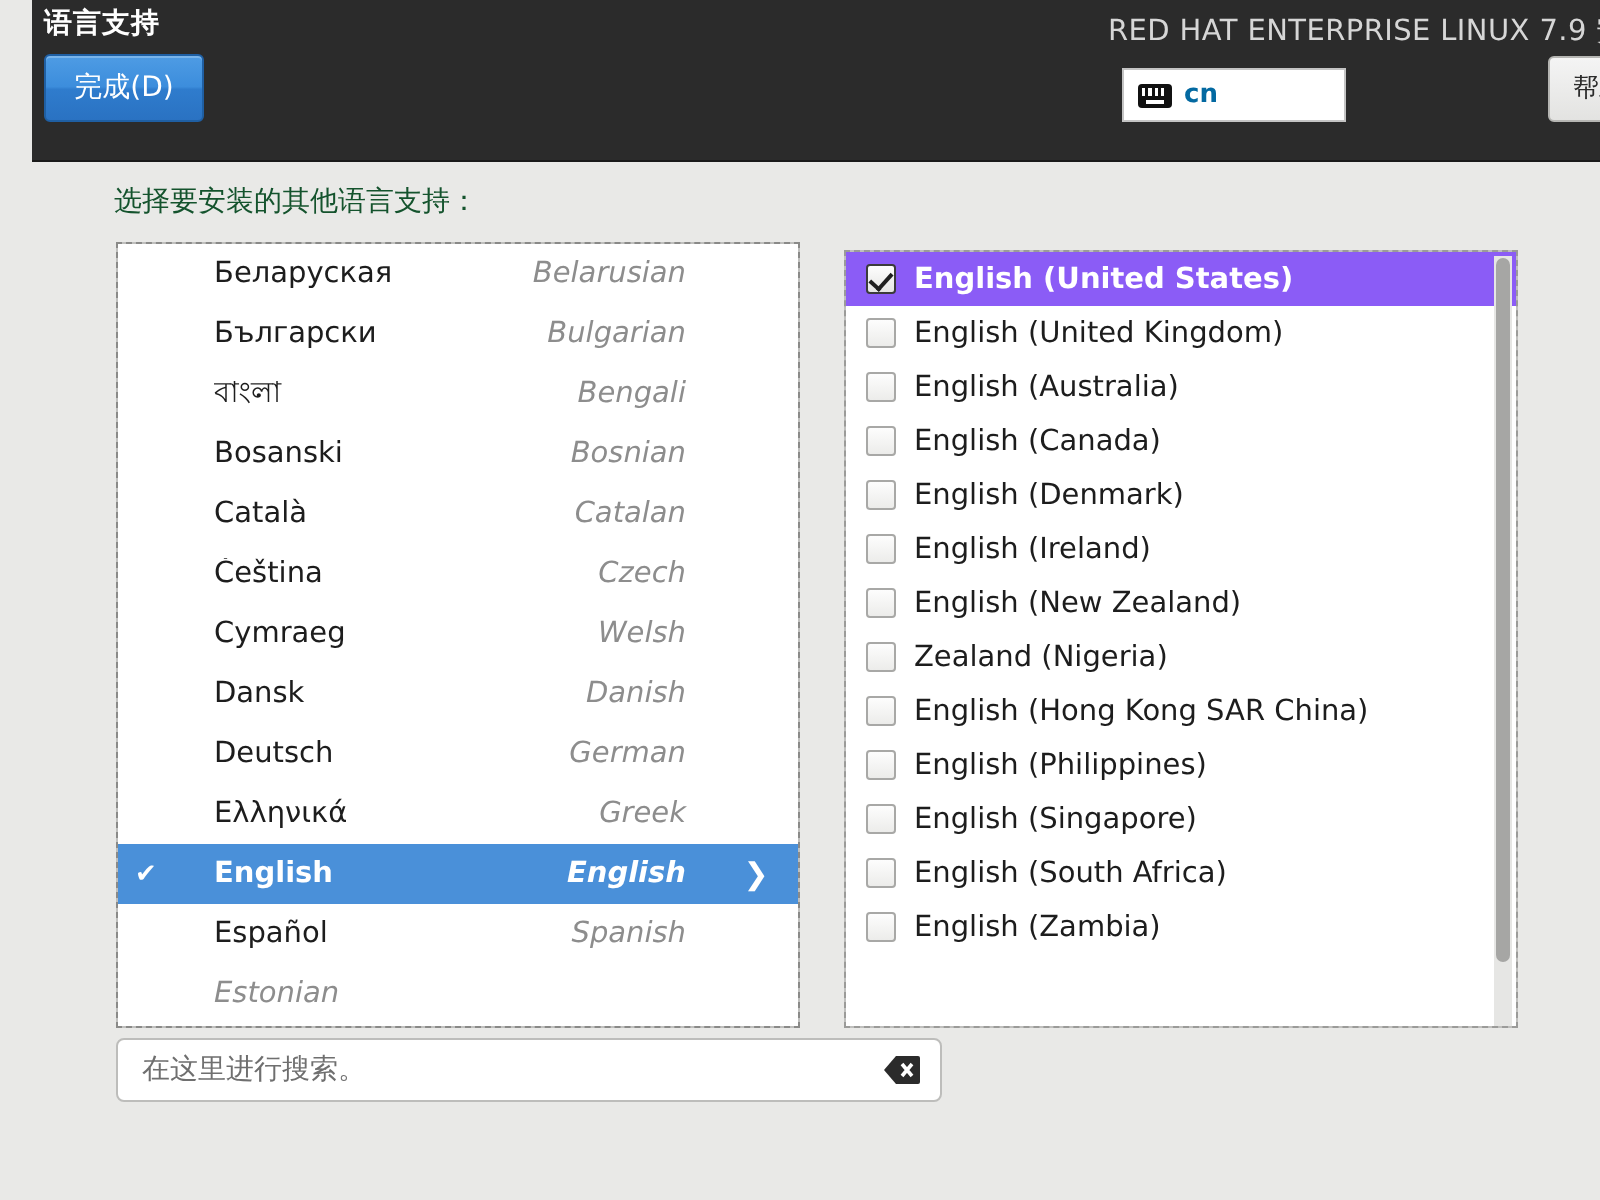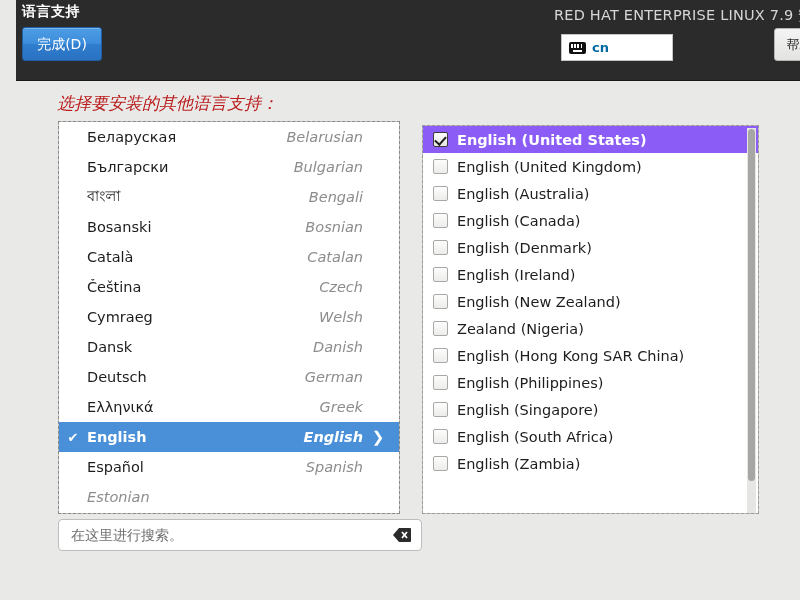--- a/index.html
+++ b/index.html
@@ -90,23 +90,22 @@
     text-align: center;
     line-height: 31px;
     cursor: pointer;
     overflow: hidden;
     white-space: nowrap;
   }
 
   
   .page-title {
     position: absolute; left: 57px; top: 92px;
-    font-size: 17px;
-    color: #b91c1c;
-    font-style: italic;
+    font-size: 14px;
+    color: #14532d;
   }
 
   
   .left-pane {
     position: absolute; left: 58px; top: 121px;
     width: 342px; height: 393px;
     background: #ffffff;
     border: 1px solid #bfbfbd;
     outline: 1px dashed #8a8a88;
     outline-offset: -1px;
@@ -114,20 +113,21 @@
   }
   .lrow {
     position: relative;
     height: 30px;
     display: flex;
     align-items: center;
     padding: 0 10px 0 0;
     font-size: 14.5px;
     color: #1d1d1d;
     cursor: pointer;
+    gap: 20px;
   }
   .lrow .check {
     width: 28px;
     text-align: center;
     font-size: 13px;
     color: #ffffff;
     flex: 0 0 28px;
   }
   .lrow .native {
     flex: 1 1 auto;
@@ -152,21 +152,21 @@
     background: #4a90d9;
     color: #ffffff;
   }
   .lrow.selected .native { font-weight: bold; }
   .lrow.selected .english { color: #ffffff; font-weight: bold; }
   .lrow.selected .chev { visibility: visible; }
 
   
   .search-box {
     position: absolute; left: 58px; top: 519px;
-    width: 364px; height: 32px;
+    width: 413px; height: 32px;
     background: #ffffff;
     border: 1px solid #bdbdbb;
     border-radius: 4px;
     display: flex; align-items: center;
   }
   .search-input {
     flex: 1 1 auto;
     border: none; outline: none;
     background: transparent;
     font-family: "DejaVu Sans", "Liberation Sans", sans-serif;

